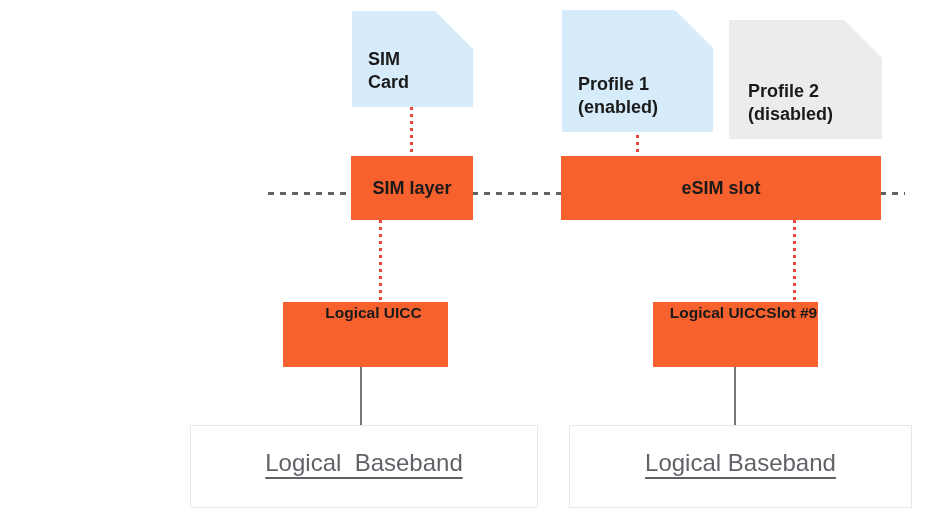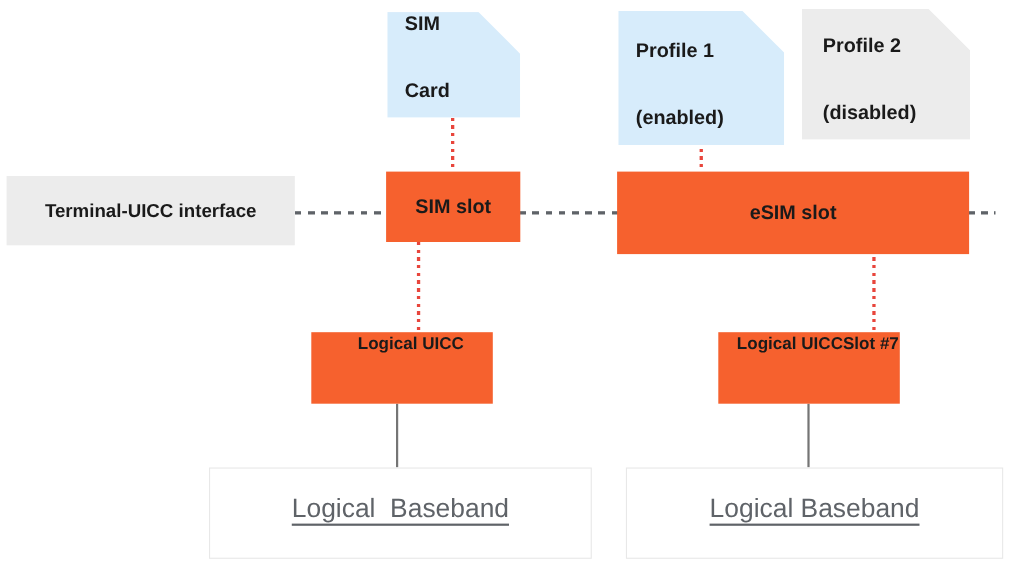--- a/index.html
+++ b/index.html
@@ -18,28 +18,27 @@
   .card {
     clip-path: polygon(0 0, calc(100% - 38px) 0, 100% 38px, 100% 100%, 0 100%);
     display: flex;
     flex-direction: column;
     justify-content: flex-end;
     padding: 0 0 13px 16px;
     font-weight: bold;
     font-size: 18px;
     line-height: 23px;
     z-index: 3;
-    gap: 38px;
   }
   .card.blue { background: var(--light_blue); }
   .card.gray { background: var(--light_gray); }
 
   .sim-card   { left: 352px; top: 11px; width: 121px; height: 96px; }
   .profile1   { left: 562px; top: 10px; width: 151px; height: 122px; }
-  .profile2   { left: 729px; top: 8px; width: 153px; height: 119px; padding-left: 19px; }
+  .profile2   { left: 729px; top: 20px; width: 153px; height: 119px; padding-left: 19px; }
 
   
   .terminal-box {
     left: 6px; top: 160px; width: 262px; height: 63px;
     background: var(--light_gray);
     display: flex; align-items: center; justify-content: center;
     font-weight: bold; font-size: 17px;
     z-index: 2;
   }
 
@@ -51,21 +50,21 @@
   }
 
   
   .slot {
     background: var(--orange);
     display: flex; align-items: center; justify-content: center;
     font-weight: bold; font-size: 18px;
     z-index: 2;
   }
   .sim-slot  { left: 351px; top: 156px; width: 122px; height: 64px; }
-  .esim-slot { left: 561px; top: 156px; width: 320px; height: 75px; }
+  .esim-slot { left: 561px; top: 156px; width: 320px; height: 64px; }
 
   
   .comms-box {
     left: 363px; top: 242px; width: 450px; height: 41px;
     border: 2px solid var(--comms_border);
     background: transparent;
     display: flex; align-items: center; justify-content: center;
     font-size: 21px; color: var(--comms_text);
     z-index: 2;
   }
@@ -128,47 +127,44 @@
   <div class="abs card blue profile1">
     <div>Profile 1</div>
     <div>(enabled)</div>
   </div>
 
   <div class="abs card gray profile2">
     <div>Profile 2</div>
     <div>(disabled)</div>
   </div>
 
-  <div class="abs terminal-box">
-    <span>Terminal-UICC interface</span>
-  </div>
 
   <div class="abs dashed-line"></div>
 
   <div class="abs slot sim-slot">
-    <span>SIM slot</span>
+    <span>SIM layer</span>
   </div>
 
   <div class="abs slot esim-slot">
     <span>eSIM slot</span>
   </div>
 
   <div class="abs red-dotted rd1"></div>
   <div class="abs red-dotted rd2"></div>
   <div class="abs red-dotted rd3"></div>
   <div class="abs red-dotted rd4"></div>
 
 
   <div class="abs uicc uicc1">
     <div>Logical UICC</div>
   </div>
 
   <div class="abs uicc uicc2">
     <div>Logical UICC</div>
-    <div>Slot #7</div>
+    <div>Slot #9</div>
   </div>
 
   <div class="abs gray-line gl1"></div>
   <div class="abs gray-line gl2"></div>
 
   <div class="abs baseband bb1">
     <span>Logical  Baseband</span>
   </div>
 
   <div class="abs baseband bb2">

